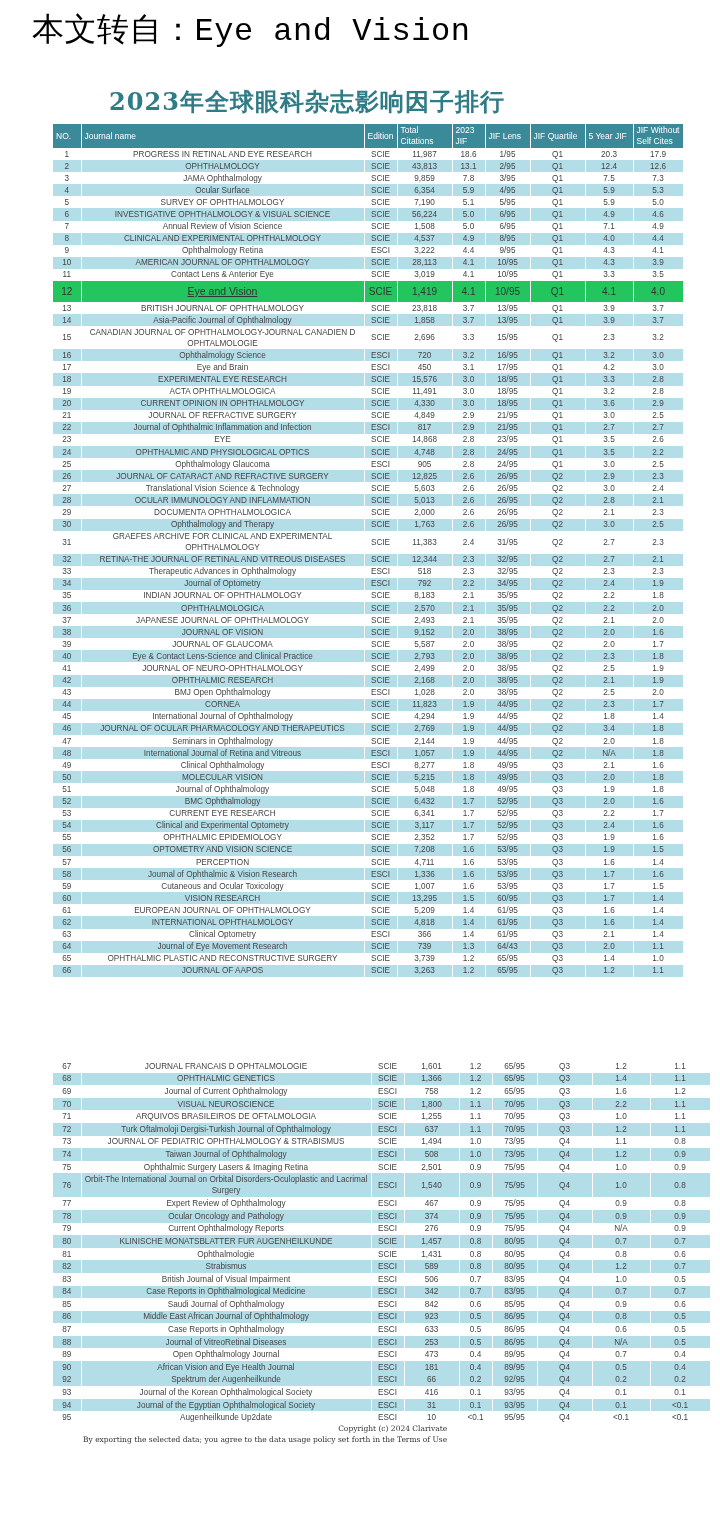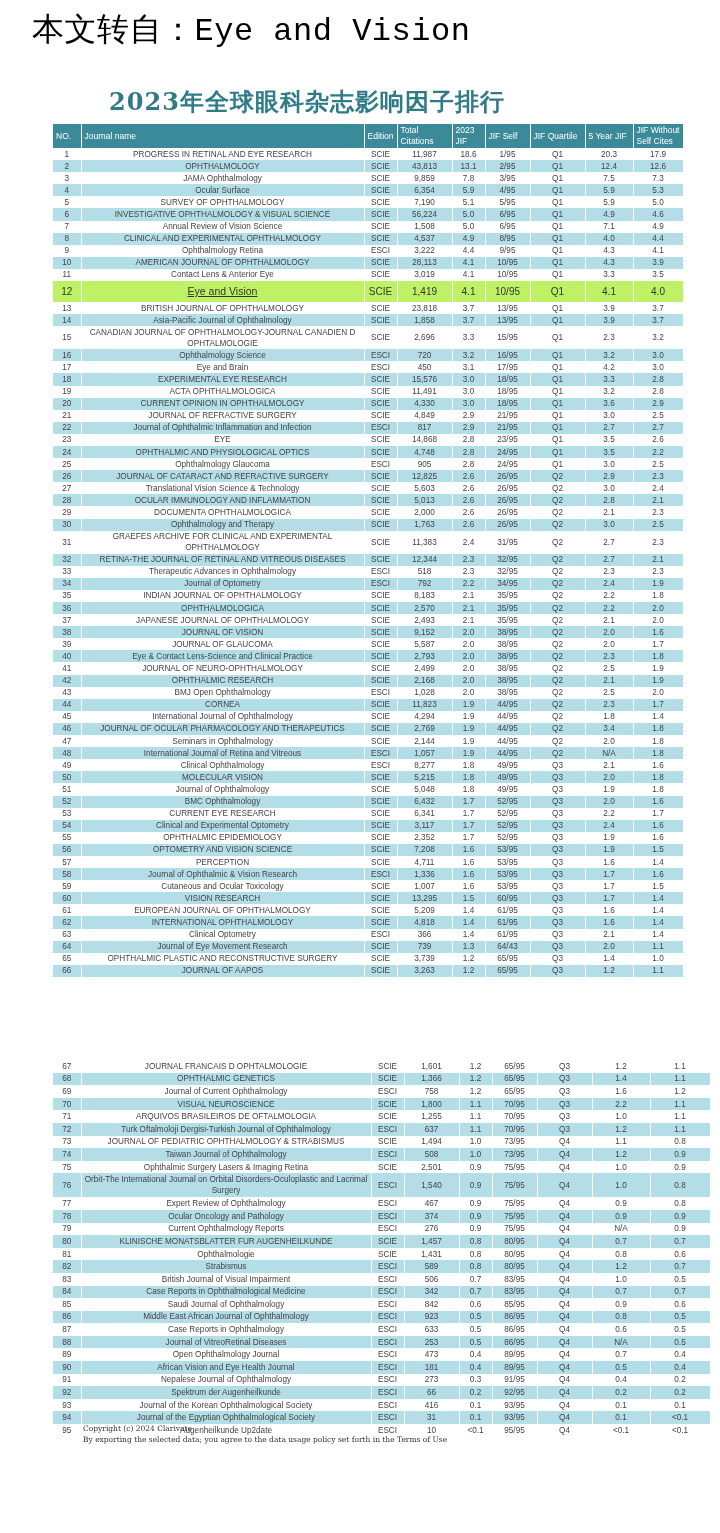--- a/index.html
+++ b/index.html
@@ -6,25 +6,25 @@
   body { width:720px; height:1533px; position:relative; overflow:hidden; font-family:"DejaVu Sans", sans-serif; color:#333; }
   .source { position:absolute; left:32px; top:8px; font-size:32px; color:#000000; font-family:Liberation Mono, monospace; letter-spacing:0.5px; }
   .title { position:absolute; left:0; width:614px; top:86px; text-align:center; font-size:24px; font-weight:bold; color:#2f7b86; font-family:"DejaVu Serif", serif; letter-spacing:1px; }
   table { border-collapse:collapse; position:absolute; table-layout:fixed; font-family:"Liberation Sans", sans-serif; font-size:8.2px; color:#444; }
   #t1 { left:53px; top:124px; width:616px; }
   #t2 { left:53px; top:1060px; width:633px; }
   th { background:#3b8a99; color:#ffffff; font-weight:normal; text-align:left; padding:0 3px; height:24px; border-right:1px solid #ffffff; font-size:8.5px; line-height:11px; }
   td { text-align:center; padding:0 2px; height:12.1px; line-height:11px; border-right:1px solid #ffffff; white-space:normal; }
   tr.alt td { background:#b3dde7; }
   tr.tall td { height:23px; }
-  tr.highlight td { background:#bef264; height:21px; font-size:10px; color:#333; }
+  tr.highlight td { background:#22c55e; height:21px; font-size:10px; color:#333; }
   tr.highlight td.name { font-size:10.5px;text-decoration:underline; }
   #t2 td { height:12.6px; }
   #t2 tr.tall td { height:24px; }
-  .footer { position:absolute; left:83px; top:1423px; font-family:"DejaVu Serif", serif; font-size:7.5px; color:#333; line-height:11px; }
+  .footer { position:absolute; left:83px; top:1423px; font-family:"DejaVu Serif", serif; font-size:7.5px; color:#333; line-height:11px;text-align:right; }
   col.c-no { width:28px; } col.c-name { width:283px; } col.c-ed { width:33px; } col.c-tc { width:55px; }
   col.c-jif { width:33px; } col.c-rank { width:45px; } col.c-q { width:55px; } col.c-5y { width:48px; } col.c-wsc { width:50px; }
 </style>
 </head>
 <body>
 
 <div class="source">本文转自：Eye and Vision</div>
 <div class="title">2023年全球眼科杂志影响因子排行</div>
 
 <table id="t1">
@@ -39,21 +39,21 @@
       <col class="c-5y">
       <col class="c-wsc">
     </colgroup>
   <thead>
     <tr>
       <th>NO.</th>
       <th>Journal name</th>
       <th>Edition</th>
       <th>Total Citations</th>
       <th>2023 JIF</th>
-      <th>JIF  Self</th>
+      <th>JIF  Lens</th>
       <th>JIF Quartile</th>
       <th>5 Year JIF</th>
       <th>JIF Without Self Cites</th>
     </tr>
   </thead>
   <tbody id="tb1">
       <tr>
         <td>1</td>
         <td class="name">PROGRESS IN RETINAL AND EYE RESEARCH</td>
         <td>SCIE</td>
@@ -1052,31 +1052,20 @@
         <td>90</td>
         <td class="name">African Vision and Eye Health Journal</td>
         <td>ESCI</td>
         <td>181</td>
         <td>0.4</td>
         <td>89/95</td>
         <td>Q4</td>
         <td>0.5</td>
         <td>0.4</td>
       </tr>
-      <tr>
-        <td>91</td>
-        <td class="name">Nepalese Journal of Ophthalmology</td>
-        <td>ESCI</td>
-        <td>273</td>
-        <td>0.3</td>
-        <td>91/95</td>
-        <td>Q4</td>
-        <td>0.4</td>
-        <td>0.2</td>
-      </tr>
       <tr class="alt">
         <td>92</td>
         <td class="name">Spektrum der Augenheilkunde</td>
         <td>ESCI</td>
         <td>66</td>
         <td>0.2</td>
         <td>92/95</td>
         <td>Q4</td>
         <td>0.2</td>
         <td>0.2</td>

